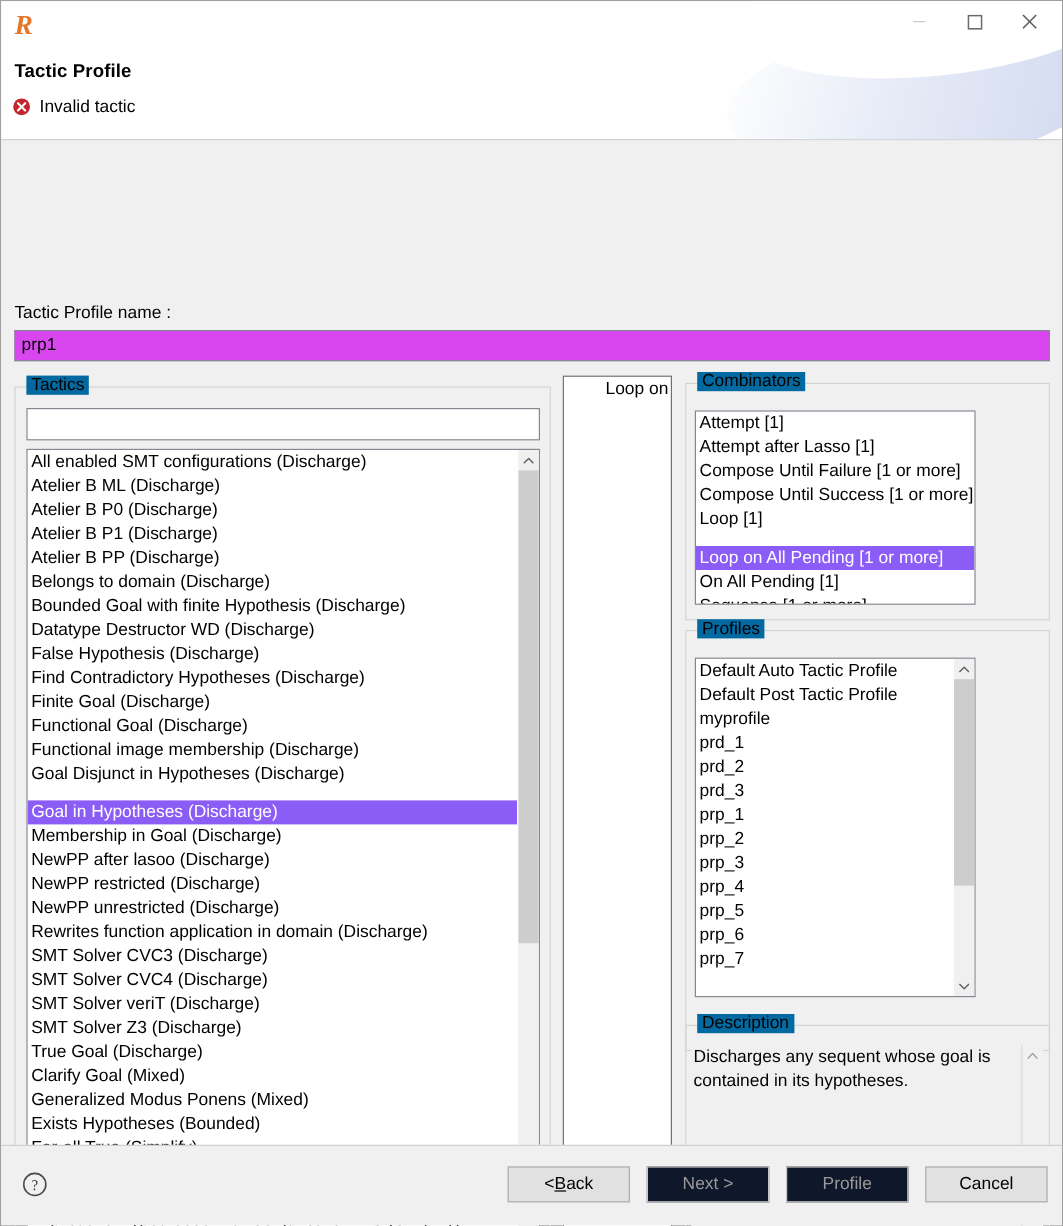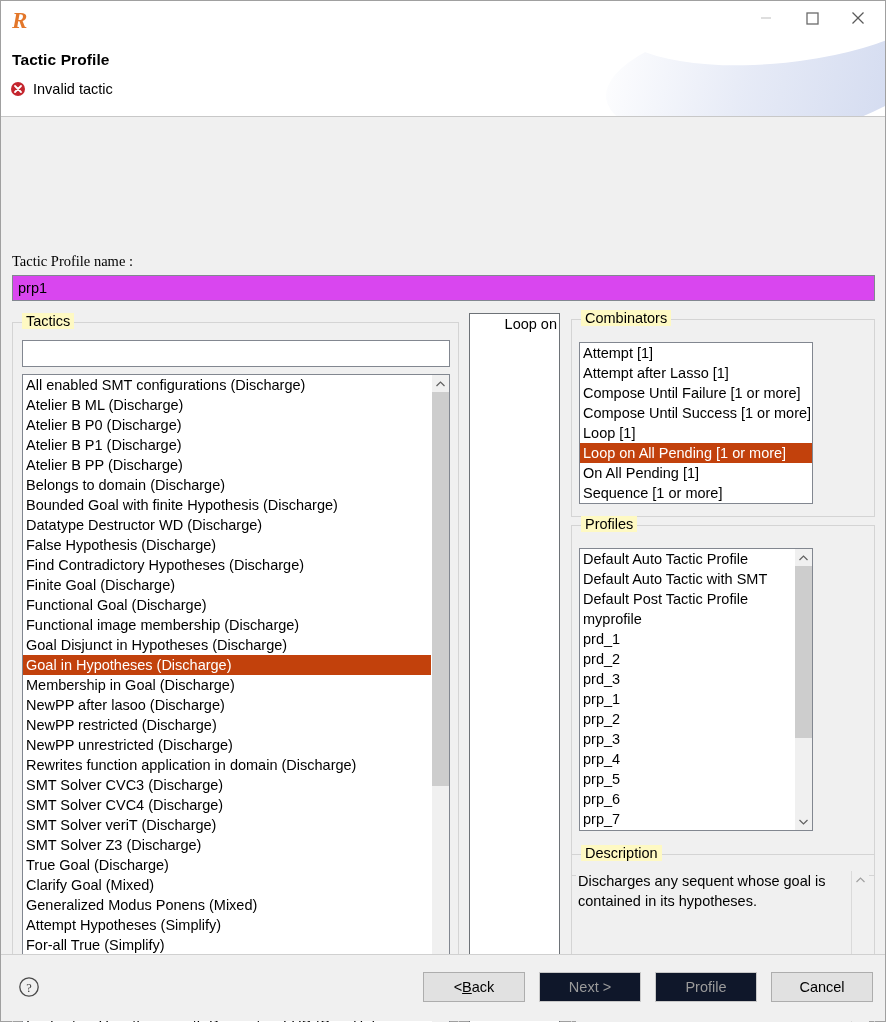--- a/index.html
+++ b/index.html
@@ -117,21 +117,20 @@
   .body {
     flex: 1 1 auto;
     position: relative;
     background: #f0f0f0;
   }
 
   .field-label {
     position: absolute;
     left: 11px; top: 136px;
     font-size: 14.5px;
-    font-family: Liberation Serif, serif;
   }
   .name-input {
     position: absolute;
     left: 11px; top: 158px;
     width: 863px; height: 26px;
     box-sizing: border-box;
     border: 1px solid #828790;
     background: #d946ef;
     font-family: "Liberation Sans", sans-serif;
     font-size: 14.5px;
@@ -144,21 +143,21 @@
   .group {
     position: absolute;
     border: 1px solid #d4d4d4;
     box-sizing: border-box;
     background: transparent;
   }
   .group > .legend {
     position: absolute;
     top: -10px;
     left: 9px;
-    background: #fef9c3;
+    background: #0369a1;
     padding: 0 4px;
     font-size: 14.5px;
     color: #000;
     white-space: nowrap;
   }
 
   
   #tactics-group { left: 11px; top: 205px; width: 447px; height: 730px; }
   .filter-input {
     position: absolute;
@@ -191,22 +190,23 @@
   .list-row {
     height: 20px;
     line-height: 20px;
     padding: 0 2px 0 3px;
     font-size: 14.5px;
     white-space: nowrap;
     color: #000;
     cursor: default;
   }
   .list-row.selected {
-    background: #c2410c;
+    background: #8b5cf6;
     color: #ffffff;
+    margin-top: 12px;
   }
 
   
   .vsb {
     width: 17px;
     flex: 0 0 17px;
     background: #f0f0f0;
     position: relative;
     border-left: 1px solid #ffffff;
   }
@@ -395,21 +395,21 @@
             <div class="list-row">NewPP restricted (Discharge)</div>
             <div class="list-row">NewPP unrestricted (Discharge)</div>
             <div class="list-row">Rewrites function application in domain (Discharge)</div>
             <div class="list-row">SMT Solver CVC3 (Discharge)</div>
             <div class="list-row">SMT Solver CVC4 (Discharge)</div>
             <div class="list-row">SMT Solver veriT (Discharge)</div>
             <div class="list-row">SMT Solver Z3 (Discharge)</div>
             <div class="list-row">True Goal (Discharge)</div>
             <div class="list-row">Clarify Goal (Mixed)</div>
             <div class="list-row">Generalized Modus Ponens (Mixed)</div>
-            <div class="list-row">Attempt Hypotheses (Simplify)</div>
+            <div class="list-row">Exists Hypotheses (Bounded)</div>
             <div class="list-row">For-all True (Simplify)</div>
             <div class="list-row">Functional Image (Simplify)</div>
             <div class="list-row">Implicative Goal (Simplify)</div>
             <div class="list-row">Implicative Hypotheses with Conjunctive RHS (Simplify)</div>
             <div class="list-row">Implicative Hypotheses with Disjunctive LHS (Simplify)</div>
           </div>
         <div class="vsb">
           <div class="arrow up">
             <svg width="9" height="6" viewBox="0 0 9 6">
                 <path d="M0.5 5 L4.5 1 L8.5 5" fill="none" stroke="#606060" stroke-width="1.2"></path>
@@ -442,21 +442,20 @@
             <div class="list-row">Sequence [1 or more]</div>
           </div>
       </div>
     </div>
 
     <div class="group" id="profiles-group">
       <div class="legend">Profiles</div>
       <div class="listbox" id="profiles-list">
         <div class="list-items" id="profiles-items">
             <div class="list-row">Default Auto Tactic Profile</div>
-            <div class="list-row">Default Auto Tactic with SMT</div>
             <div class="list-row">Default Post Tactic Profile</div>
             <div class="list-row">myprofile</div>
             <div class="list-row">prd_1</div>
             <div class="list-row">prd_2</div>
             <div class="list-row">prd_3</div>
             <div class="list-row">prp_1</div>
             <div class="list-row">prp_2</div>
             <div class="list-row">prp_3</div>
             <div class="list-row">prp_4</div>
             <div class="list-row">prp_5</div>

